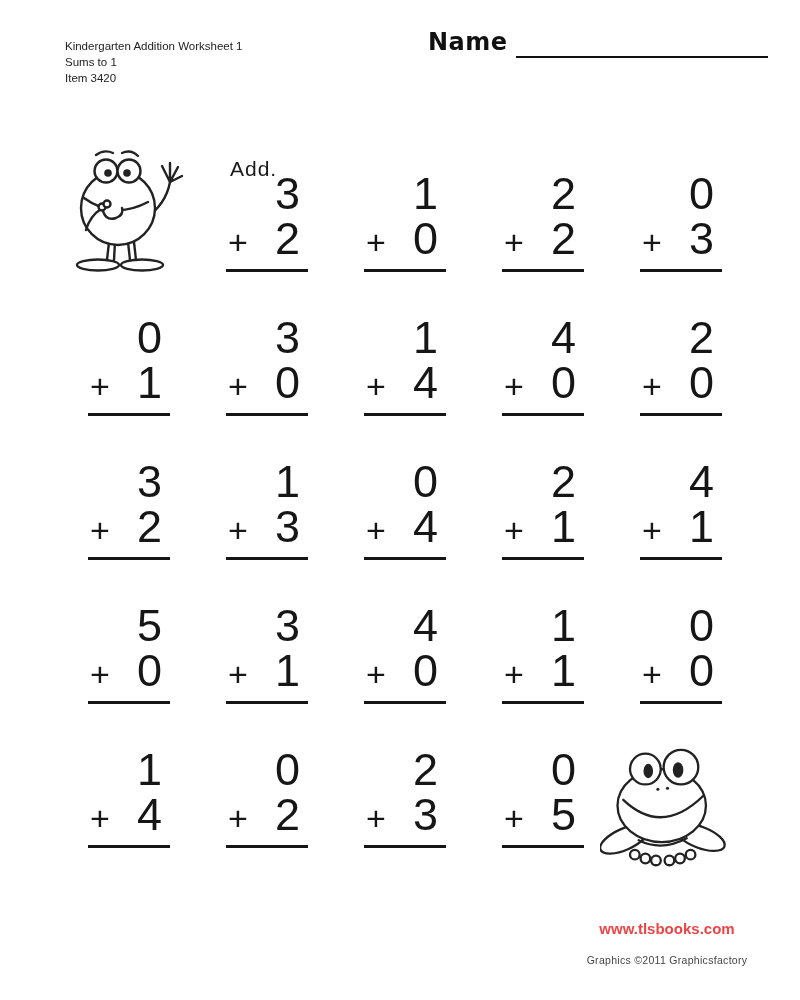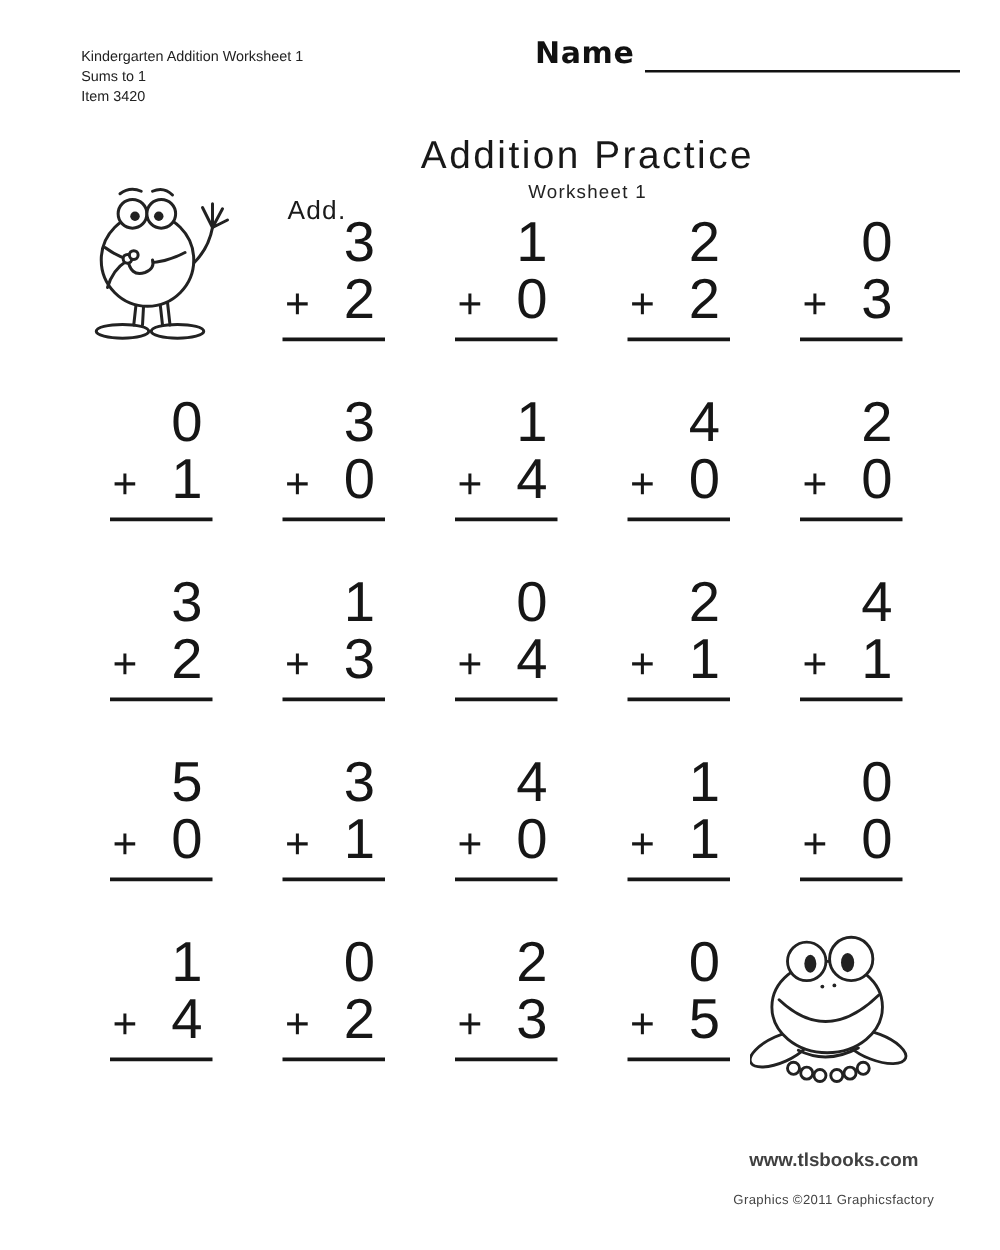--- a/index.html
+++ b/index.html
@@ -131,21 +131,21 @@
   .footer-site-block {
     position: absolute;
     left: 552px;
     top: 920px;
     width: 230px;
     text-align: center;
   }
   .site-url {
     font-size: 15px;
     font-weight: bold;
-    color: #404040;
+    color: #ef4444;
   }
   .graphics-credit {
     margin-top: 17px;
     font-size: 10.5px;
     color: #444;
     letter-spacing: 0.3px;
   }
   .copyright {
     position: absolute;
     left: 48px;
@@ -163,24 +163,20 @@
     <div>Kindergarten Addition Worksheet 1</div>
     <div>Sums to 1</div>
     <div>Item 3420</div>
   </div>
 
   <div class="name-block">
     <span>Name</span>
     <span class="name-rule"></span>
   </div>
 
-  <div class="title-block">
-    <div class="title-main">Addition Practice</div>
-    <div class="title-sub">Worksheet 1</div>
-  </div>
 
   <div class="instruction">Add.</div>
 
   <div class="frog-tl">
     <svg width="140" height="130" viewBox="0 0 140 130" fill="none" stroke="#222" stroke-width="2.4" stroke-linecap="round">
 
       <ellipse cx="42" cy="119" rx="21" ry="5.5" fill="#fff"></ellipse>
       <ellipse cx="86" cy="119" rx="21" ry="5.5" fill="#fff"></ellipse>
 
       <line x1="53" y1="96" x2="51" y2="114"></line>

